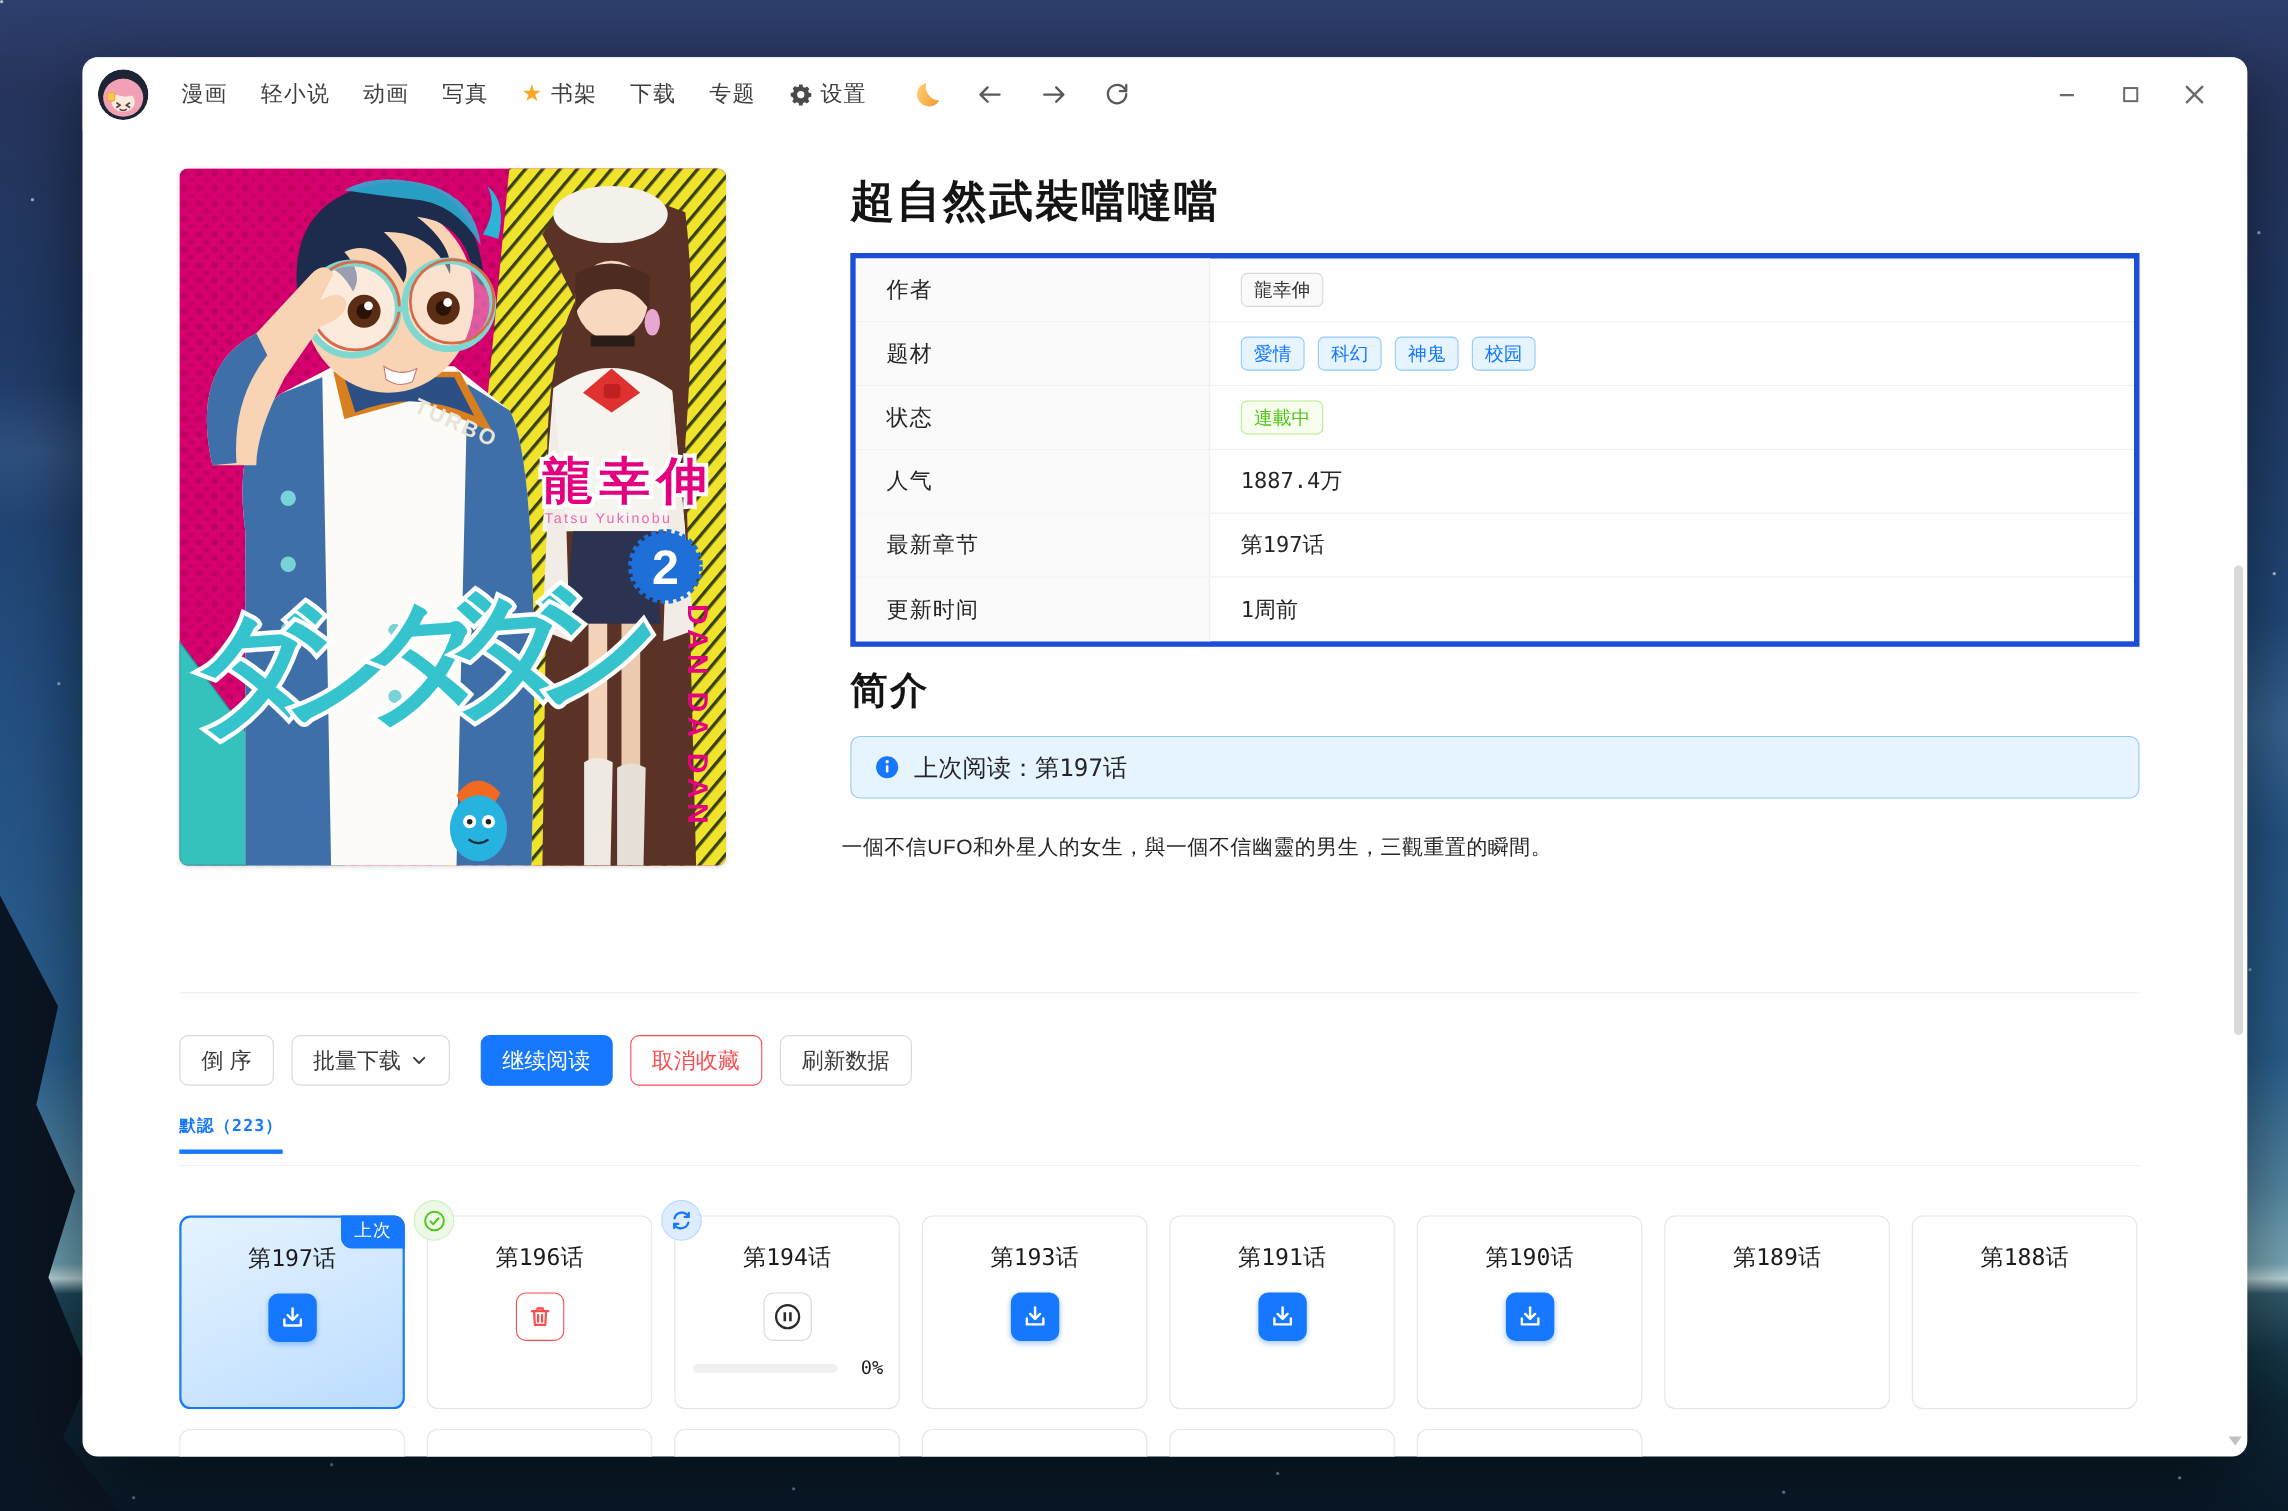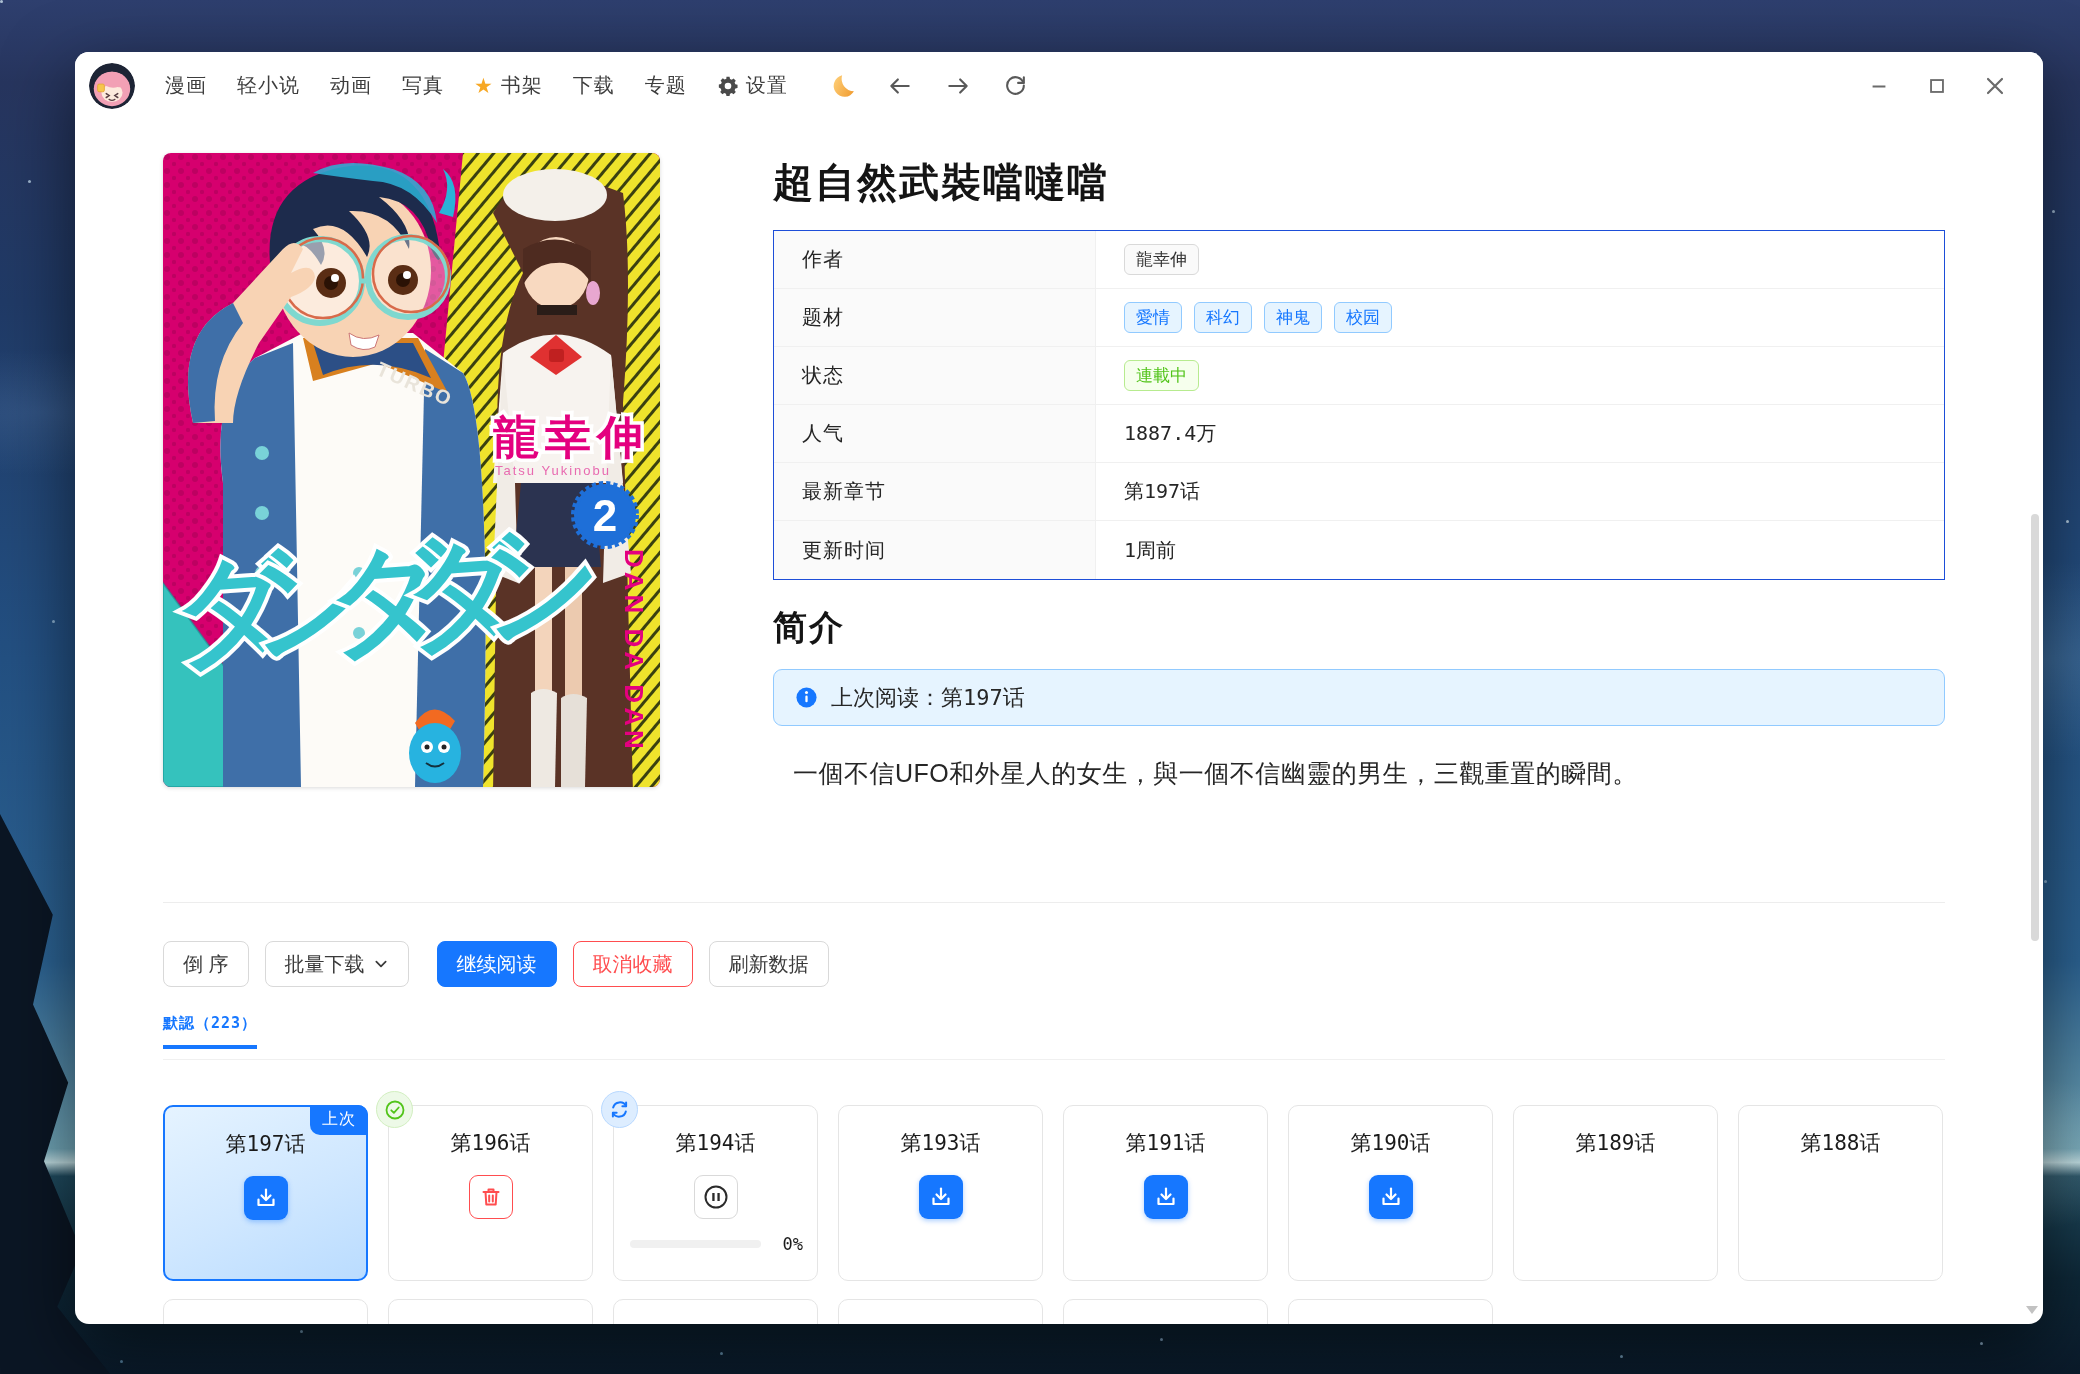--- a/index.html
+++ b/index.html
@@ -35,33 +35,33 @@
   .tools { display:flex; align-items:center; gap:30px; margin-left:40px; }
   .iconbtn { width:28px; height:28px; display:flex; align-items:center; justify-content:center; cursor:pointer; }
   .winctl { margin-left:auto; display:flex; align-items:center; gap:34px; }
   .winctl .iconbtn { width:24px; height:24px; }
 
   
   .content { position:absolute; left:0; top:67px; right:0; bottom:0; }
   .cover { position:absolute; left:88px; top:34px; width:497px; height:634px; border-radius:8px; overflow:hidden; box-shadow:0 1px 4px rgba(0,0,0,.15); }
   .page-title { position:absolute; left:698px; top:36px; font-size:40px; font-weight:700; color:#141414; letter-spacing:2px; }
 
-  .info-table { position:absolute; left:698px; top:111px; width:1172px; border:1px solid #1d4ed8; }
+  .info-table { position:absolute; left:698px; top:111px; width:1172px; border:5px solid #1d4ed8; }
   .info-row { display:flex; height:58px; border-bottom:1px solid #f0f0f0; }
   .info-row:last-child { border-bottom:none; }
   .info-label { width:322px; background:#fafafa; border-right:1px solid #f0f0f0; display:flex; align-items:center; padding-left:28px; font-size:20px; color:#262626; letter-spacing:1px; }
   .info-value { flex:1; display:flex; align-items:center; gap:12px; padding-left:28px; font-size:20px; color:#262626; }
   .tag { font-size:17px; padding:4px 11px; border-radius:6px; border:1px solid #d9d9d9; background:#fafafa; color:#333; line-height:1.25; }
   .tag.blue { background:#e6f4ff; border-color:#91caff; color:#1677ff; cursor:pointer; }
   .tag.green { background:#f6ffed; border-color:#b7eb8f; color:#52c41a; }
   .mono { font-family:"DejaVu Sans Mono","Liberation Sans",sans-serif; }
 
   .summary-h { position:absolute; left:698px; top:486px; font-size:34px; font-weight:700; color:#141414; letter-spacing:2px; }
   .notice { position:absolute; left:698px; top:550px; width:1172px; height:57px; background:#e6f4ff; border:1px solid #91caff; border-radius:9px; display:flex; align-items:center; gap:13px; padding-left:21px; font-size:22px; color:#262626; }
-  .desc { position:absolute; left:718px; top:638px; width:1172px; font-size:25px; color:#262626; letter-spacing:.5px; }
+  .desc { position:absolute; left:690px; top:638px; width:1172px; font-size:19px; color:#262626; letter-spacing:.5px; }
 
   .divider { position:absolute; left:88px; top:783px; width:1782px; height:1px; background:#ededed; }
 
   .actions { position:absolute; left:88px; top:822px; display:flex; align-items:center; gap:16px; }
   .btn { height:46px; display:flex; align-items:center; gap:8px; padding:0 19px; border:1px solid #d9d9d9; border-radius:8px; background:#fff; font-size:20px; color:#3a3a3a; cursor:pointer; white-space:nowrap; }
   .btn.primary { background:#1677ff; border-color:#1677ff; color:#fff; margin-left:12px; }
   .btn.danger { border-color:#ff4d4f; color:#ff4d4f; }
 
   .tabline { position:absolute; left:88px; top:940px; width:1782px; height:1px; background:#f0f0f0; }
   .tab { position:absolute; left:88px; top:895px; font-size:15px; font-weight:700; color:#1677ff; letter-spacing:1px; padding-bottom:12px; border-bottom:4px solid #1677ff; cursor:pointer; z-index:2; }

